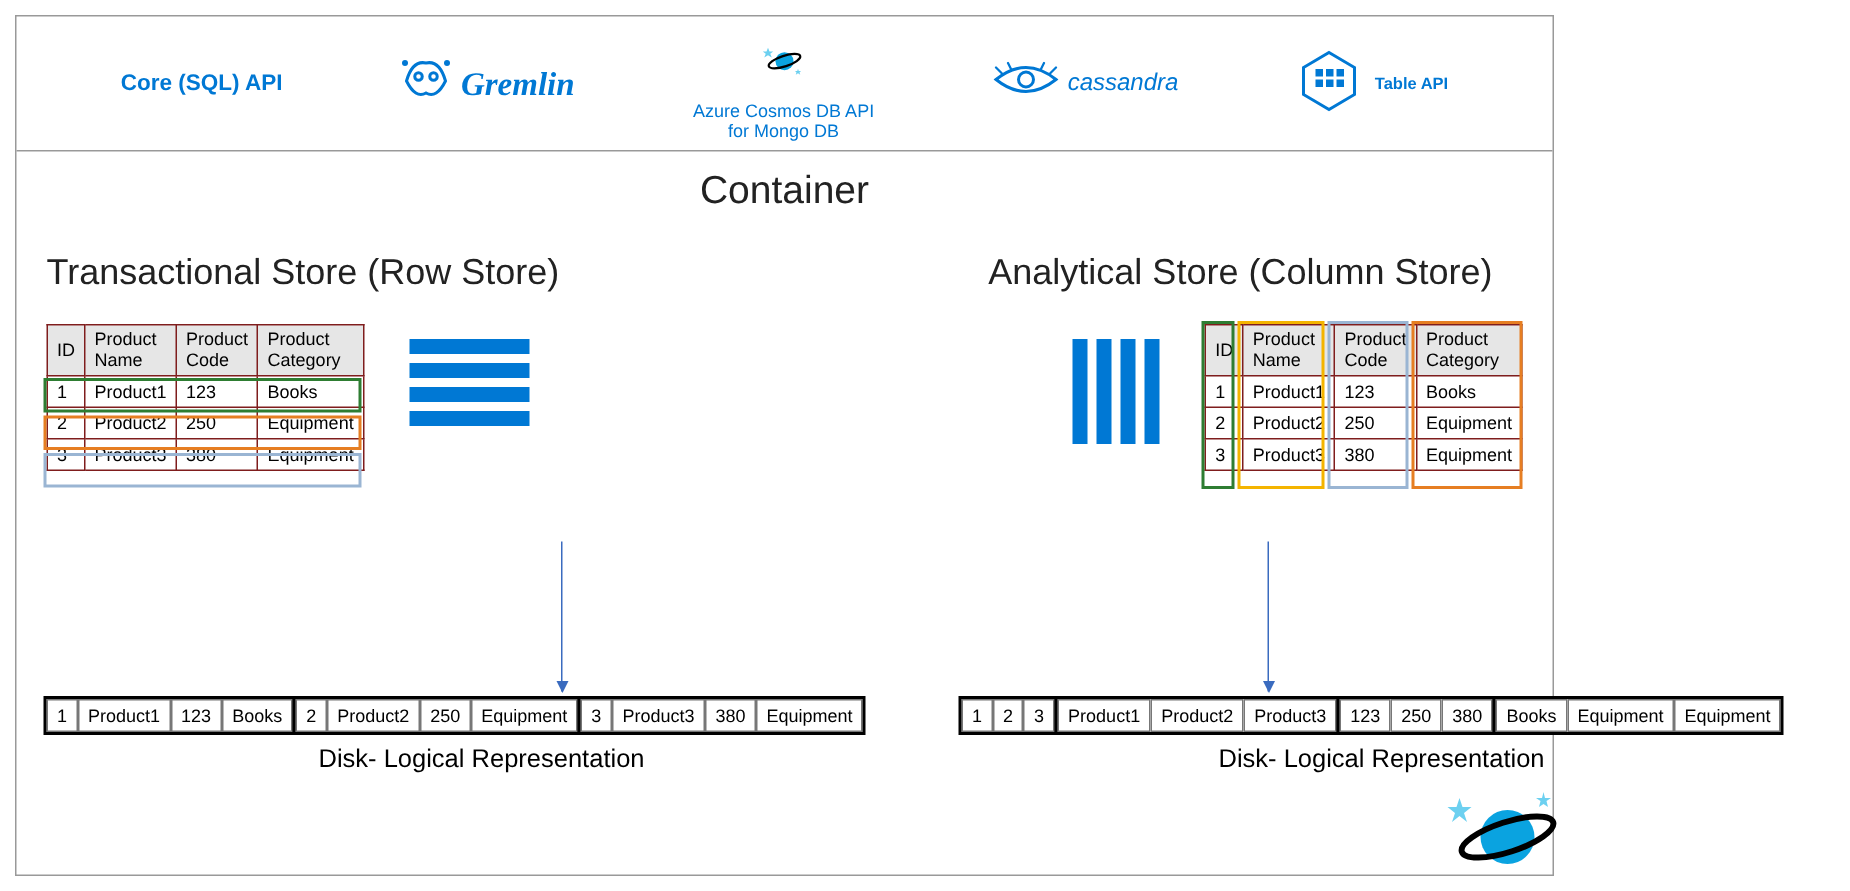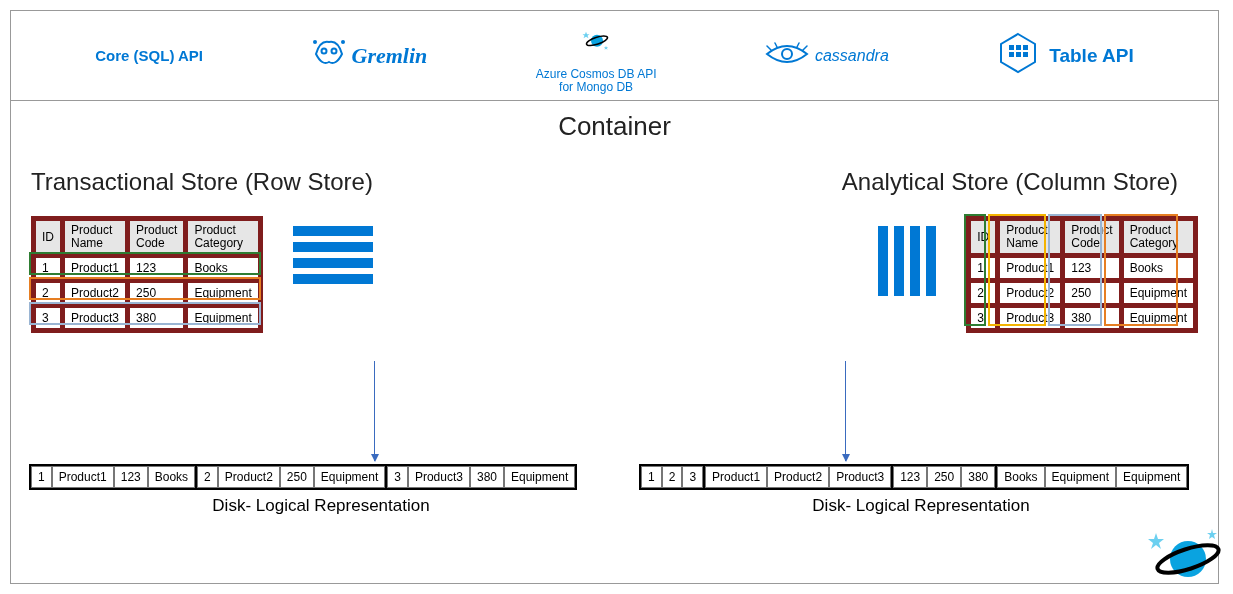--- a/index.html
+++ b/index.html
@@ -5,21 +5,21 @@
   * { box-sizing: border-box; }
   body {
     margin: 0;
     font-family: "Segoe UI", Tahoma, sans-serif;
     background: #fff;
     padding: 10px;
     width: 1233px;
   }
   .outer-frame {
     border: 1px solid #999;
-    width: 1209px;
+    width: 1026px;
     height: 574px;
     position: relative;
   }
   
   .api-row {
     display: flex;
     align-items: center;
     justify-content: space-around;
     height: 90px;
     border-bottom: 1px solid #999;
@@ -30,21 +30,21 @@
     display: flex;
     flex-direction: column;
     align-items: center;
     font-size: 14px;
     gap: 2px;
   }
   .api-core { font-weight: 600; font-size: 15px; }
   .api-cosmos .lines { line-height: 1.1; font-size: 12px; text-align: center; margin-top: 2px; }
   .api-gremlin { font-family: cursive; font-weight: bold; font-style: italic; font-size: 22px; flex-direction: row; gap: 6px; }
   .api-cassandra { font-style: italic; font-size: 16px; flex-direction: row; gap: 6px; }
-  .api-table { flex-direction: row; gap: 10px; font-weight: 600; font-size: 19px; }
+  .api-table { flex-direction: row; gap: 10px; font-weight: 600; font-size: 11px; }
 
   
   .container-title {
     text-align: center;
     font-size: 26px;
     margin-top: 10px;
     font-weight: 400;
     color: #222;
   }
   .stores {
@@ -69,21 +69,21 @@
     gap: 30px;
   }
   .store-right .store-body { justify-content: flex-end; }
 
   
   .prod-table {
     border-collapse: collapse;
     font-size: 12px;
   }
   .prod-table th, .prod-table td {
-    border: 5px solid #7f1d1d;
+    border: 1px solid #7f1d1d;
     padding: 3px 6px;
     text-align: left;
     background: #fff;
   }
   .prod-table th {
     background: #e6e6e6;
     font-weight: 400;
     line-height: 1.1;
     height: 34px;
   }

